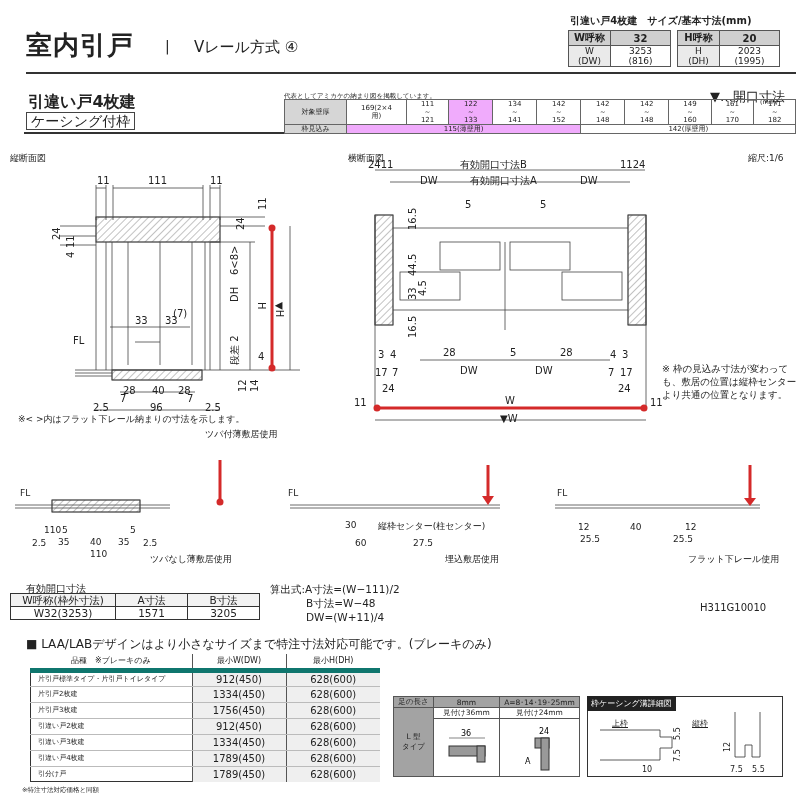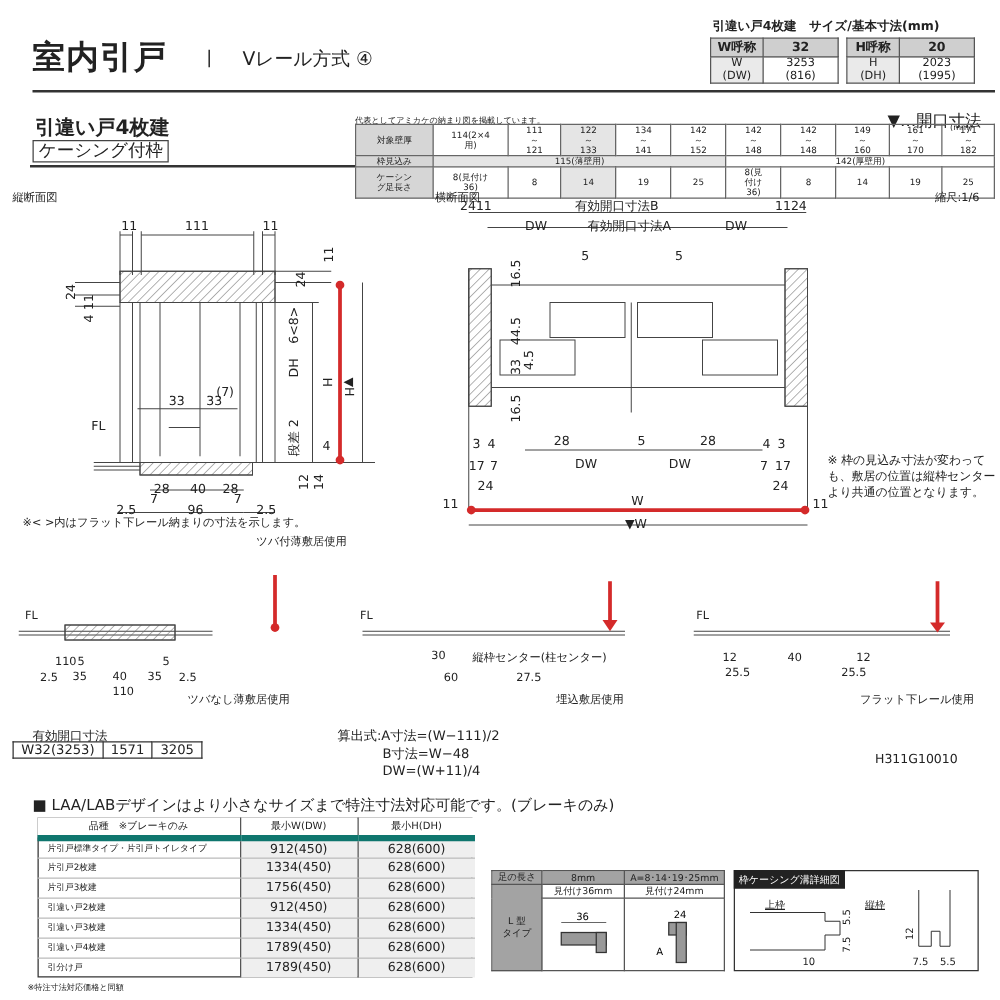--- a/index.html
+++ b/index.html
@@ -17,21 +17,21 @@
 .sz td{border:1px solid #555;height:14px;padding:0 2px}
 .sz .hd{background:#cfcfcf;font-weight:bold}
 .sz .lbl{background:#eaeaea;font-size:9px;line-height:10px}
 .sz .val{font-size:9px;line-height:10px}
 .sub1{left:28px;top:92px;font-size:16px;font-weight:bold}
 .sub2{left:26px;top:112px;font-size:14px;border:1px solid #444;padding:0 4px;line-height:16px}
 .fit-cap{left:284px;top:92px;font-size:6.5px}
 .fit{left:284px;top:99px;font-size:7px;text-align:center}
 .fit td{border:1px solid #666;height:8px;line-height:8px;padding:0 14px}
 .fit .rh{background:#d6d6d6;width:62px}
-.fit .g{background:#e5e5e5}
+.fit .g{background:#f0abfc}
 .opening-legend{left:710px;top:88px;font-size:13px}
 .mm-unit{left:760px;top:98px;font-size:6.5px}
 .drawing{position:absolute}
 .note{font-size:9.5px;line-height:13px}
 .eff-cap{left:26px;top:582px;font-size:10px}
 .eff{left:30px;top:593px;font-size:10.5px;text-align:center}
 .eff td{border:1px solid #333;height:12px;line-height:12px;padding:0 6px}
 .formula{left:270px;top:582px;font-size:10.5px;line-height:14px}
 .code{left:700px;top:602px;font-size:10px}
 .laa-head{left:26px;top:636px;font-size:12px}
@@ -87,48 +87,35 @@
 <div class="abs sub2">ケーシング付枠</div>
 <div class="abs hrule2"></div>
 
 <div class="abs fit-cap">代表としてアミカケの納まり図を掲載しています。</div>
 <div class="abs opening-legend">▼…開口寸法</div>
 <div class="abs mm-unit">(mm)</div>
 <table class="abs fit">
   <tbody>
       <tr>
     <td class="rh">対象壁厚</td>
-    <td style="width:38px">114(2×4用)</td>
+    <td style="width:38px">169(2×4用)</td>
     <td style="width:38px">111～121</td>
     <td class="g" style="width:44px">122～133</td>
     <td style="width:44px">134～141</td>
     <td style="width:44px">142～152</td>
     <td style="width:44px">142～148</td>
     <td style="width:44px">142～148</td>
     <td style="width:40px">149～160</td>
     <td style="width:40px">161～170</td>
     <td style="width:40px">171～182</td>
   </tr>
   <tr>
     <td class="rh">枠見込み</td>
     <td class="g" colspan="5">115(薄壁用)</td>
     <td colspan="5">142(厚壁用)</td>
-  </tr>
-  <tr>
-    <td class="rh">ケーシング足長さ</td>
-    <td>8(見付け36)</td>
-    <td>8</td>
-    <td class="g">14</td>
-    <td>19</td>
-    <td>25</td>
-    <td>8(見付け36)</td>
-    <td>8</td>
-    <td>14</td>
-    <td>19</td>
-    <td>25</td>
   </tr>
 </tbody>
   </table>
 
 <div class="abs t" style="left:10px;top:152px">縦断面図</div>
 <svg class="drawing" style="left:0;top:160px" width="300" height="275">
   <defs>
     <pattern id="hatch" width="5" height="5" patternUnits="userSpaceOnUse" patternTransform="rotate(45)">
       <line x1="0" y1="0" x2="0" y2="5" stroke="#666" stroke-width="0.8"></line>
     </pattern>
@@ -320,20 +307,25 @@
 <div class="abs t" style="left:578px;top:522px">12</div>
 <div class="abs t" style="left:630px;top:522px">40</div>
 <div class="abs t" style="left:685px;top:522px">12</div>
 <div class="abs t" style="left:580px;top:534px">25.5</div>
 <div class="abs t" style="left:673px;top:534px">25.5</div>
 <div class="abs t" style="left:688px;top:553px">フラット下レール使用</div>
 
 <div class="abs eff-cap">有効開口寸法</div>
 <table class="abs eff" style="left:10px">
   <tbody>
+      <tr>
+        <td style="width:105px;background:#f2f2f2">W呼称(枠外寸法)</td>
+        <td style="width:72px;background:#f2f2f2">A寸法</td>
+        <td style="width:72px;background:#f2f2f2">B寸法</td>
+      </tr>
   <tr>
         <td>W32(3253)</td>
         <td>1571</td>
         <td>3205</td>
       </tr>
 </tbody>
   </table>
 <div class="abs formula">
   <div>算出式:A寸法=(W−111)/2</div>
   <div style="padding-left:36px">B寸法=W−48</div>

